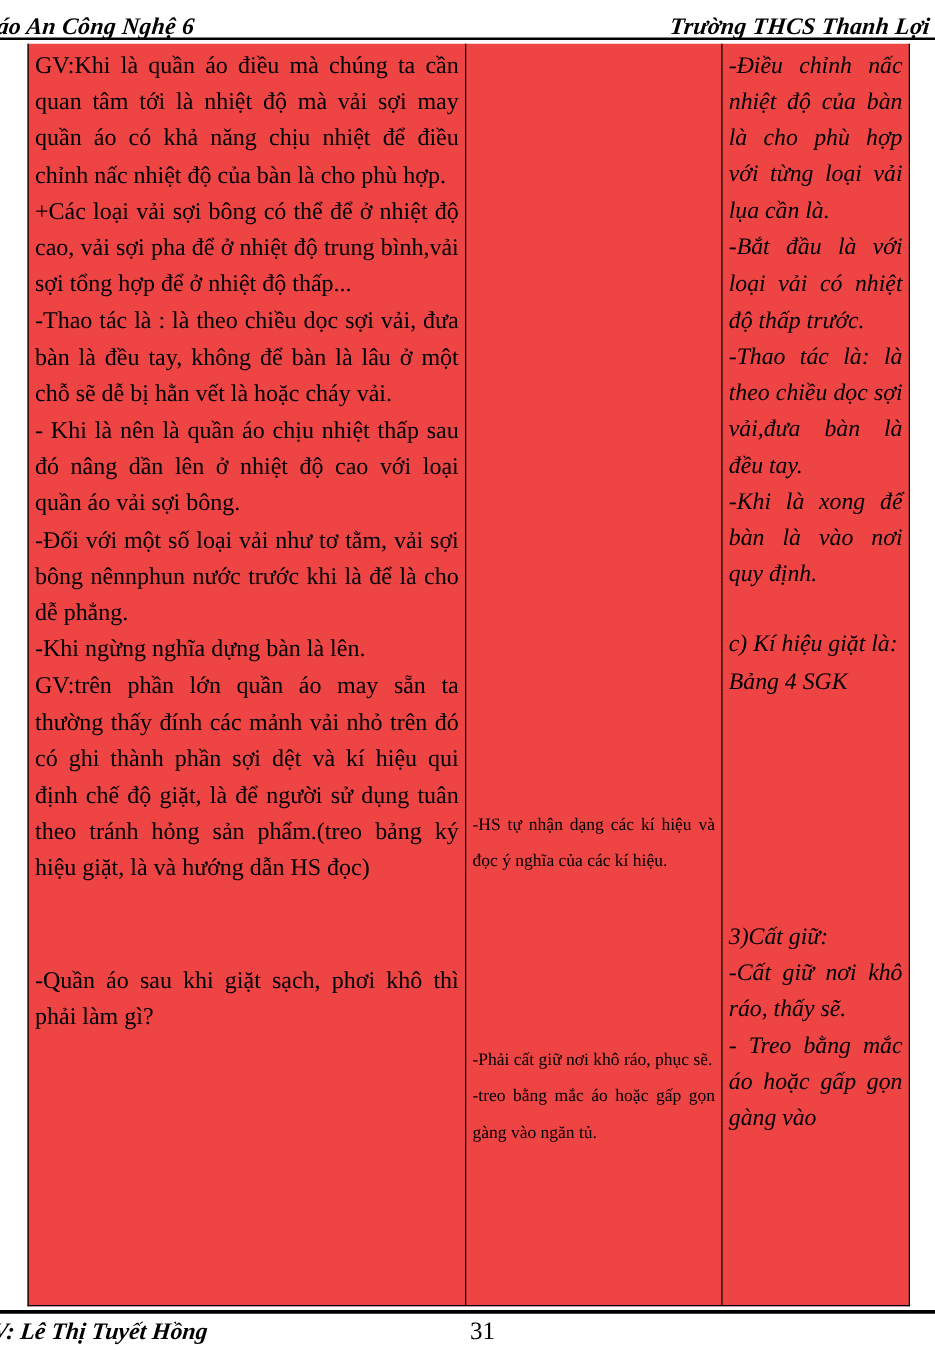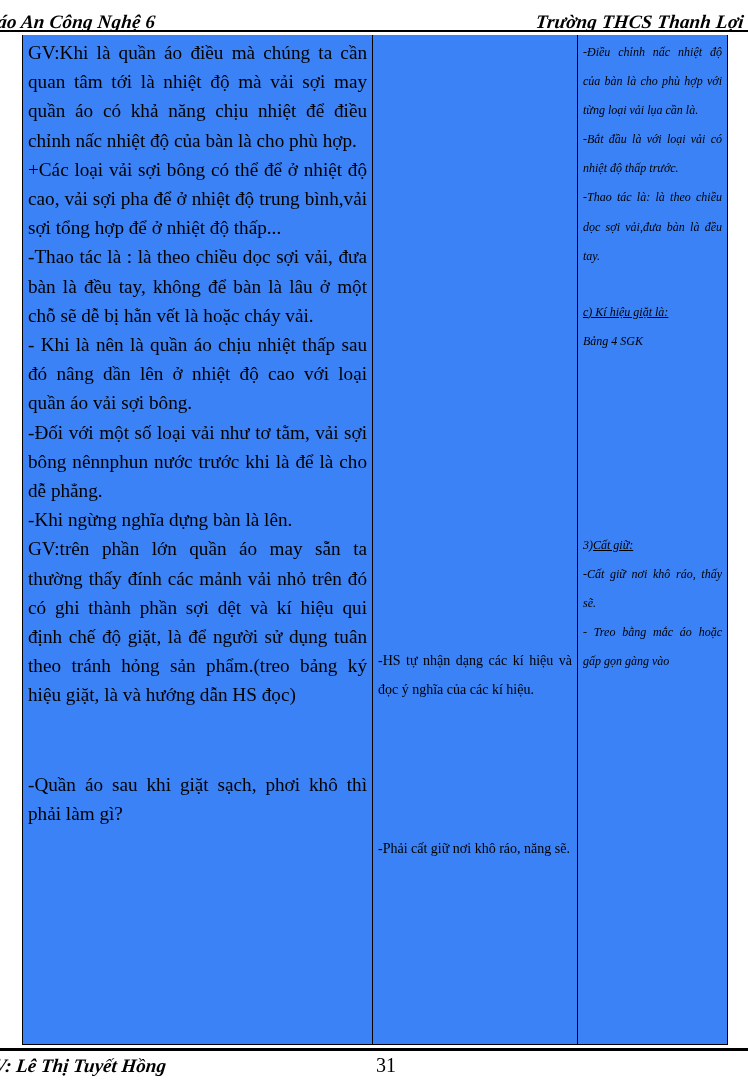--- a/index.html
+++ b/index.html
@@ -87,21 +87,21 @@
     left: 22px;
     top: 35px;
     width: 706px;
     height: 1010px;
     box-sizing: border-box;
     border-left: 1.5px solid #000;
     border-right: 1.5px solid #000;
     border-bottom: 1.5px solid #000;
     display: flex;
     align-items: stretch;
-    background: #3b82f6;
+    background: #ef4444;
   }
 
   .col {
     box-sizing: border-box;
     padding: 3px 5px 0 5px;
     overflow: hidden;
     position: relative;
   }
   .col-activities {
     width: 350px;
@@ -127,27 +127,27 @@
     text-align-last: left;
     word-spacing: 0px;
   }
   .col-student p {
     font-size: 14px;
     line-height: 29px;
     text-align: justify;
     text-align-last: left;
   }
   .col-content p {
-    font-size: 12px;
+    font-size: 19px;
     line-height: 29.1px;
     font-style: italic;
     text-align: justify;
     text-align-last: left;
   }
-  .u { text-decoration: underline; }
+  .u { }
   .spacer-xl { height: 60px; }
   .spacer-md { height: 29px; }
 
   
   .offset-student-1 { height: 608px; }
   .offset-student-2 { height: 130px; }
   .offset-content-1 { height: 27px; }
   .offset-content-2 { height: 175px; }
 </style>
 </head>
@@ -172,27 +172,29 @@
       <p>GV:trên phần lớn quần áo may sẵn ta thường thấy đính các mảnh vải nhỏ trên đó có ghi thành phần sợi dệt  và kí hiệu qui định chế độ giặt, là để người sử dụng tuân theo tránh hỏng sản phẩm.(treo bảng ký hiệu giặt, là và hướng dẫn HS đọc)</p>
       <div class="spacer-xl"></div>
       <p>-Quần áo sau khi giặt sạch, phơi khô thì phải làm gì?</p>
       <div class="spacer-md"></div>
     </div>
 
     <div class="col col-student">
       <div class="offset-student-1"></div>
       <p>-HS tự nhận dạng các kí hiệu và đọc ý nghĩa của các kí hiệu.</p>
       <div class="offset-student-2"></div>
-      <p>-Phải cất giữ nơi khô ráo, năng sẽ.</p>
+      <p>-Phải cất giữ nơi khô ráo, phục sẽ.</p>
+      <p>-treo bằng mắc áo hoặc gấp gọn gàng vào ngăn tủ.</p>
     </div>
 
     <div class="col col-content">
       <p>-Điều chỉnh nấc nhiệt độ của bàn là cho phù hợp với từng loại vải lụa cần là.</p>
       <p>-Bắt đầu là với loại vải có nhiệt độ thấp trước.</p>
       <p>-Thao tác là: là theo chiều dọc sợi vải,đưa bàn là đều tay.</p>
+      <p>-Khi là xong để bàn là vào nơi quy định.</p>
       <div class="offset-content-1"></div>
       <p class="u">c) Kí hiệu giặt là:</p>
       <p>Bảng 4 SGK</p>
       <div class="offset-content-2"></div>
       <p><span>3)</span><span class="u">Cất giữ:</span></p>
       <p>-Cất giữ nơi khô ráo, thấy sẽ.</p>
       <p>- Treo bằng mắc áo hoặc gấp gọn gàng vào</p>
     </div>
 
   </div>

